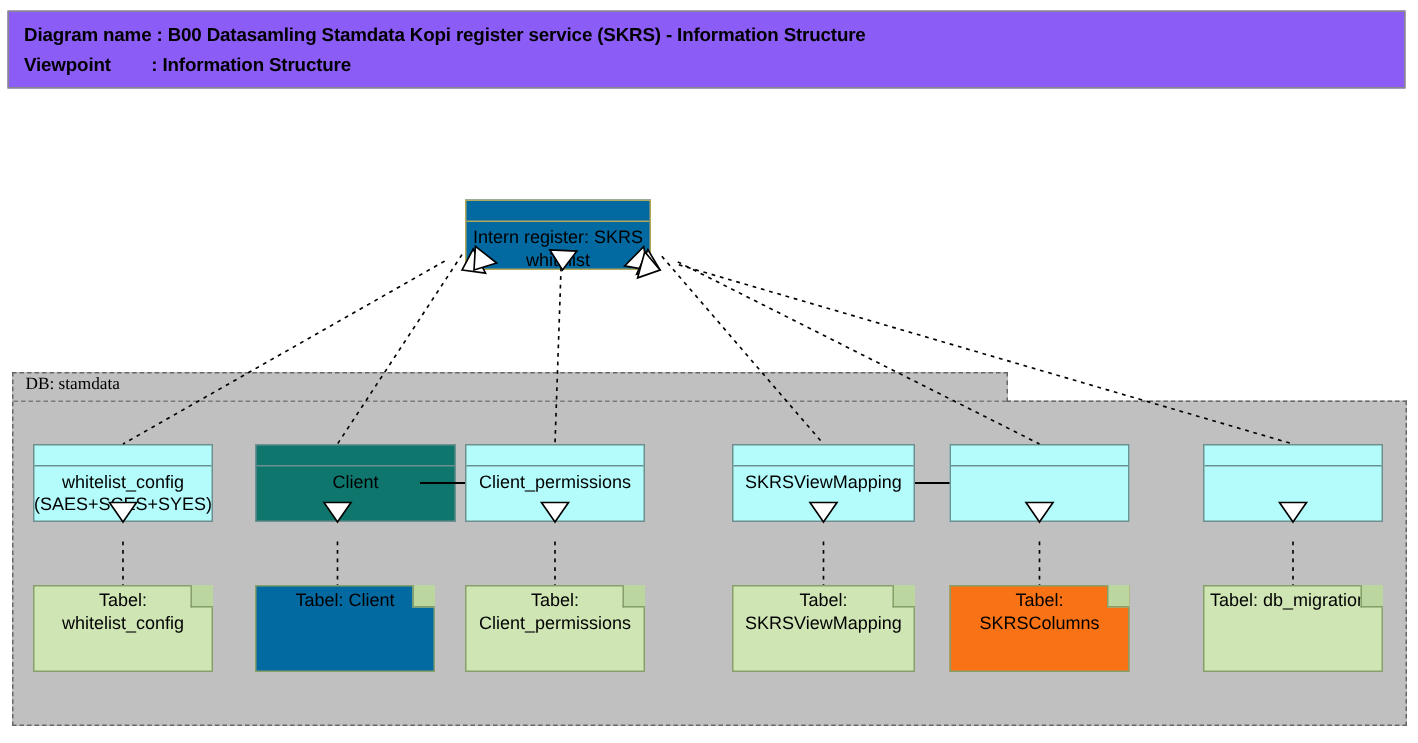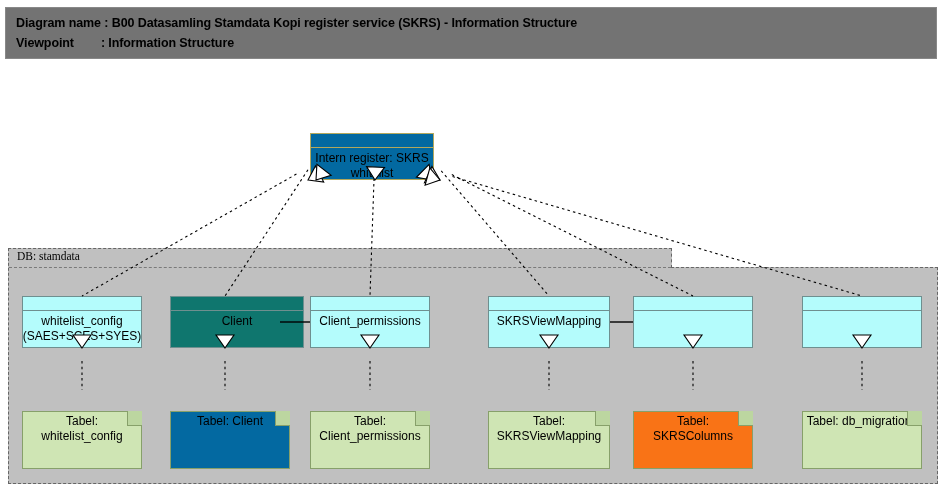--- a/index.html
+++ b/index.html
@@ -16,21 +16,21 @@
     -webkit-font-smoothing: antialiased;
   }
 
   
   #header-banner {
     position: absolute;
     left: 5px;
     top: 7px;
     width: 932px;
     height: 52px;
-    background: #737373;
+    background: #8b5cf6;
     border: 1px solid #888888;
     box-sizing: border-box;
   }
   .header-line {
     position: absolute;
     left: 10px;
     font-size: 12.5px;
     font-weight: bold;
     color: #000000;
     white-space: pre;
@@ -156,21 +156,20 @@
   }
 
   
   .note {
     position: absolute;
     top: 390px;
     height: 58px;
     background: #cfe5b4;
     border: 1px solid #87a06a;
     box-sizing: border-box;
-    margin-top: 21px;
   }
   .note-fold {
     position: absolute;
     right: -1px;
     top: -1px;
     width: 15px;
     height: 15px;
     background: #bcd6a0;
     border-left: 1px solid #87a06a;
     border-bottom: 1px solid #87a06a;

